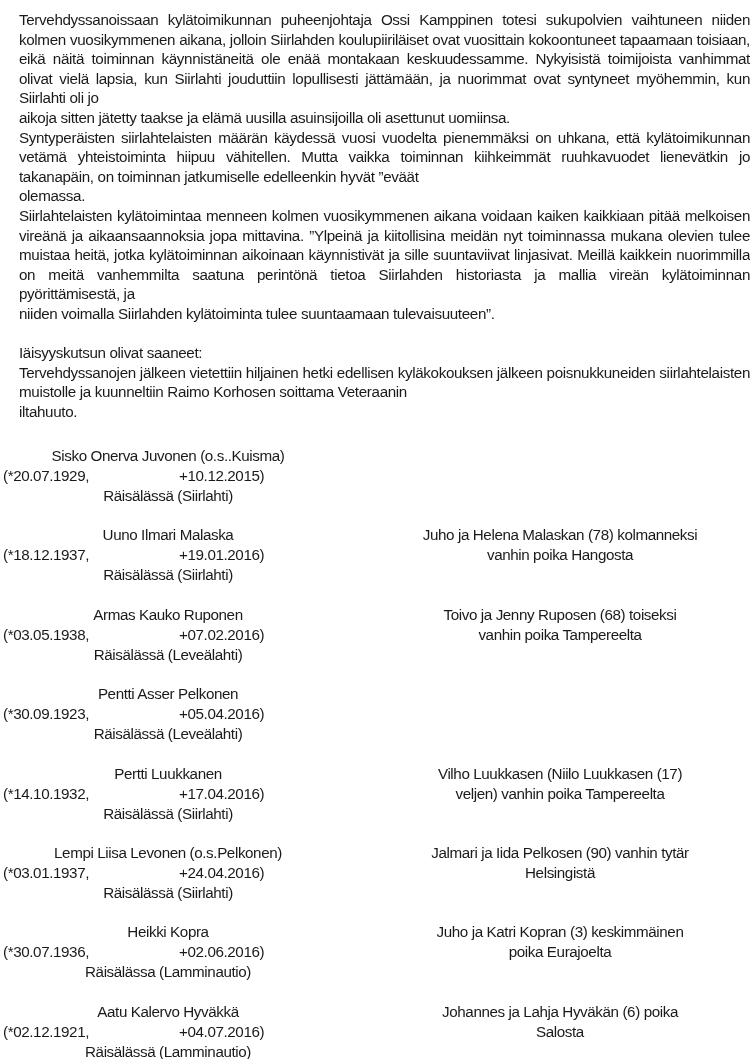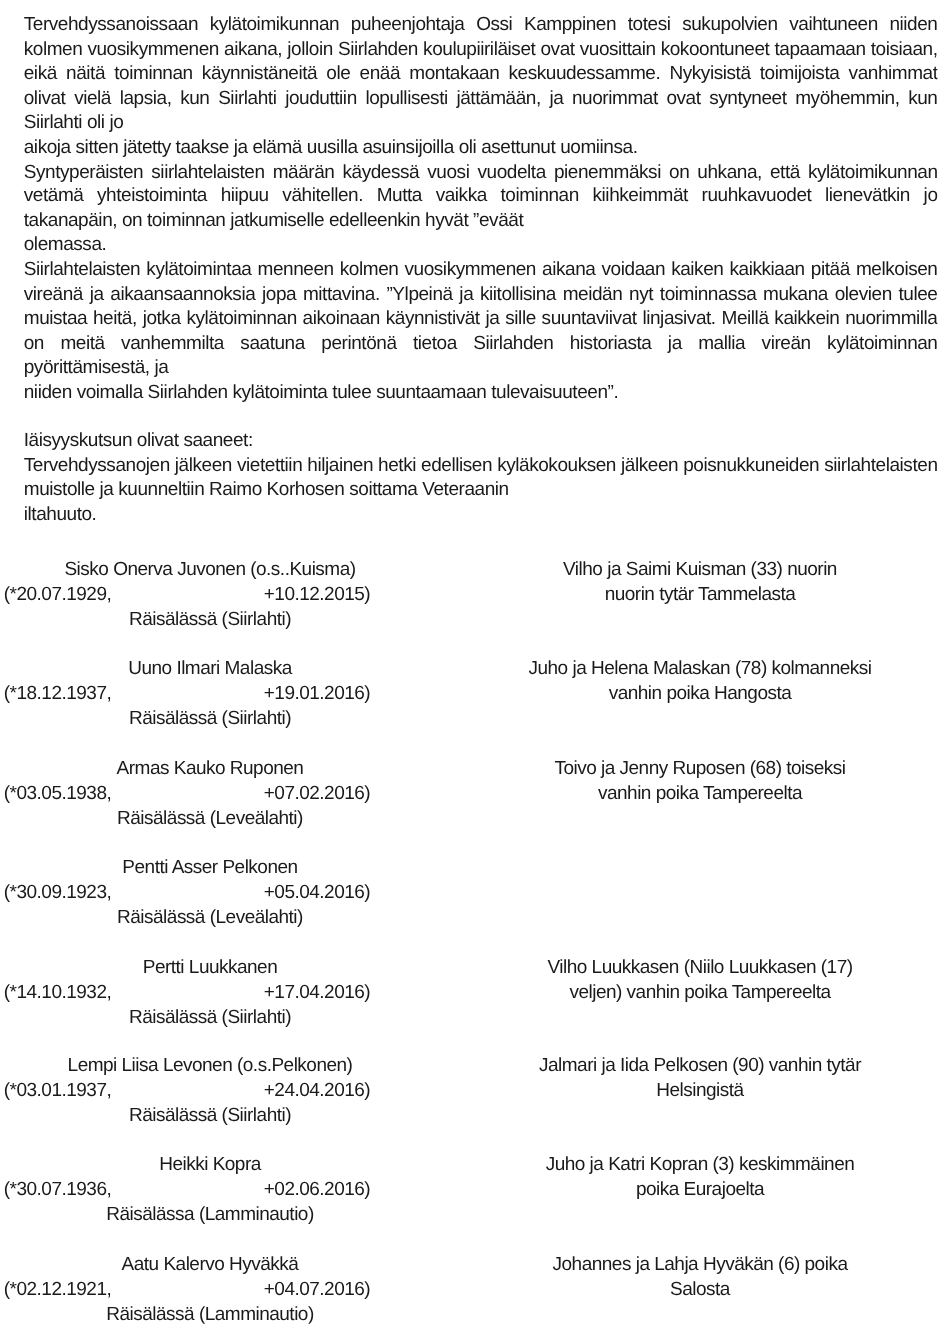--- a/index.html
+++ b/index.html
@@ -70,21 +70,20 @@
     .dates {
       position: relative;
       display: block;
       height: 20px;
       white-space: nowrap;
     }
     .dates .died {
       position: absolute;
       left: 176px;
       top: 0;
-      margin-left: 32px;
     }
   </style>
 </head>
 <body>
 
 <div class="page">
   <p class="para"><span>Tervehdyssanoissaan kylätoimikunnan puheenjohtaja Ossi Kamppinen totesi sukupolvien vaihtuneen niiden kolmen vuosikymmenen aikana, jolloin Siirlahden koulupiiriläiset ovat vuosittain kokoontuneet tapaamaan toisiaan, eikä näitä toiminnan käynnistäneitä ole enää montakaan keskuudessamme. Nykyisistä toimijoista vanhimmat olivat vielä lapsia, kun Siirlahti jouduttiin lopullisesti jättämään, ja  nuorimmat ovat syntyneet myöhemmin, kun Siirlahti oli jo</span><span class="last">aikoja sitten jätetty taakse ja elämä uusilla asuinsijoilla oli  asettunut uomiinsa.</span></p>
   <p class="para"><span>Syntyperäisten siirlahtelaisten määrän käydessä vuosi vuodelta pienemmäksi on uhkana, että kylätoimikunnan vetämä yhteistoiminta hiipuu vähitellen. Mutta vaikka toiminnan kiihkeimmät ruuhkavuodet lienevätkin jo takanapäin, on toiminnan jatkumiselle edelleenkin hyvät ”eväät</span><span class="last">olemassa.</span></p>
   <p class="para"><span>Siirlahtelaisten kylätoimintaa menneen kolmen vuosikymmenen aikana voidaan kaiken kaikkiaan pitää melkoisen vireänä ja aikaansaannoksia jopa mittavina. ”Ylpeinä ja kiitollisina meidän nyt toiminnassa mukana olevien tulee muistaa heitä, jotka kylätoiminnan aikoinaan käynnistivät ja sille suuntaviivat linjasivat. Meillä kaikkein nuorimmilla on meitä vanhemmilta saatuna perintönä tietoa Siirlahden historiasta ja mallia vireän kylätoiminnan pyörittämisestä, ja</span><span class="last">niiden voimalla Siirlahden kylätoiminta tulee suuntaamaan tulevaisuuteen”.</span></p>
   <div class="gap"></div>
@@ -93,24 +92,20 @@
     </p>
   <p class="para"><span>Tervehdyssanojen jälkeen vietettiin hiljainen  hetki edellisen kyläkokouksen jälkeen poisnukkuneiden siirlahtelaisten muistolle ja kuunneltiin  Raimo Korhosen soittama Veteraanin</span><span class="last">iltahuuto.</span></p>
 </div>
 
 <div class="list">
   <div class="entry">
     <div class="left">
       <span class="line">Sisko Onerva Juvonen (o.s..Kuisma)</span>
       <span class="dates"><span>(*20.07.1929,</span><span class="died">+10.12.2015)</span></span>
       <span class="line">Räisälässä (Siirlahti)</span>
-    </div>
-    <div class="right">
-      <span class="line">Vilho ja  Saimi Kuisman (33) nuorin</span>
-      <span class="line">nuorin tytär Tammelasta</span>
     </div>
   </div>
 
   <div class="entry">
     <div class="left">
       <span class="line">Uuno Ilmari Malaska</span>
       <span class="dates"><span>(*18.12.1937,</span><span class="died">+19.01.2016)</span></span>
       <span class="line">Räisälässä (Siirlahti)</span>
     </div>
     <div class="right">

